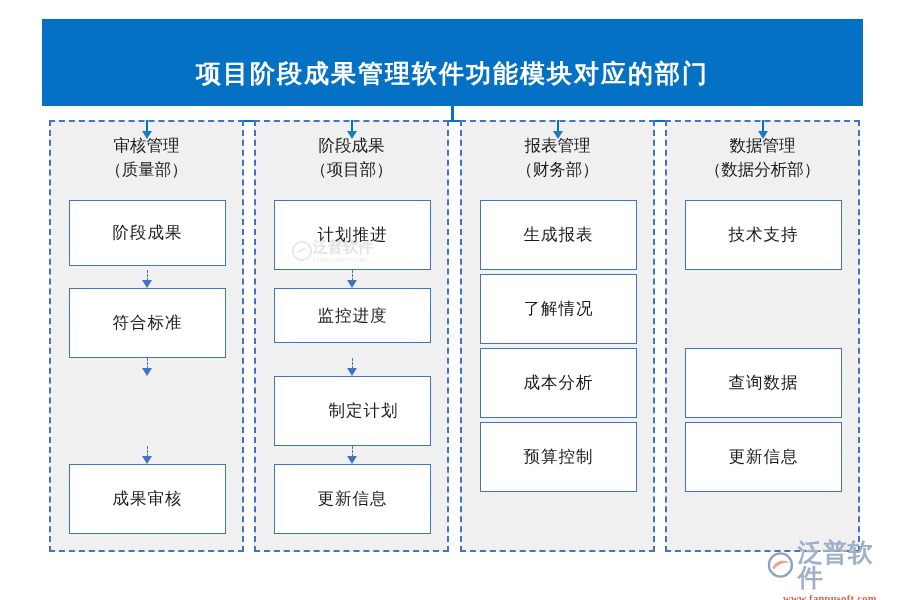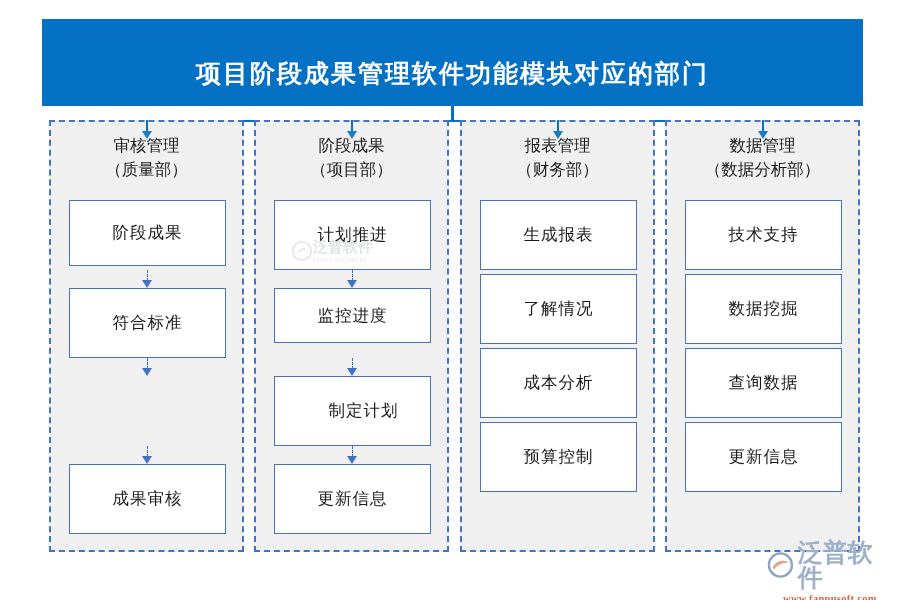--- a/index.html
+++ b/index.html
@@ -239,21 +239,20 @@
 （财务部）</div>
         <div class="node" style="top: 78px; height: 70px;">生成报表</div>
         <div class="node" style="top: 152px; height: 70px;">了解情况</div>
         <div class="node" style="top: 226px; height: 70px;">成本分析</div>
         <div class="node" style="top: 300px; height: 70px;">预算控制</div>
       </div>
       <div class="panel" style="left: 665px;">
         <div class="panel-title">数据管理
 （数据分析部）</div>
         <div class="node" style="top: 78px; height: 70px;">技术支持</div>
-        <div class="node" style="top: 152px; height: 70px;">数据挖掘</div>
         <div class="node" style="top: 226px; height: 70px;">查询数据</div>
         <div class="node" style="top: 300px; height: 70px;">更新信息</div>
       </div>
     </div>
 
   <div class="wm-inline">
     <svg width="22" height="22" viewBox="0 0 24 24">
       <path d="M12 2 A10 10 0 1 0 12 22 A10 10 0 1 0 12 2 Z" fill="none" stroke="#aab4bf" stroke-width="2"></path>
       <path d="M7 13 C10 8, 16 8, 18 11 C15 10, 11 11, 7 15 Z" fill="#c3b2a2"></path>
     </svg>

